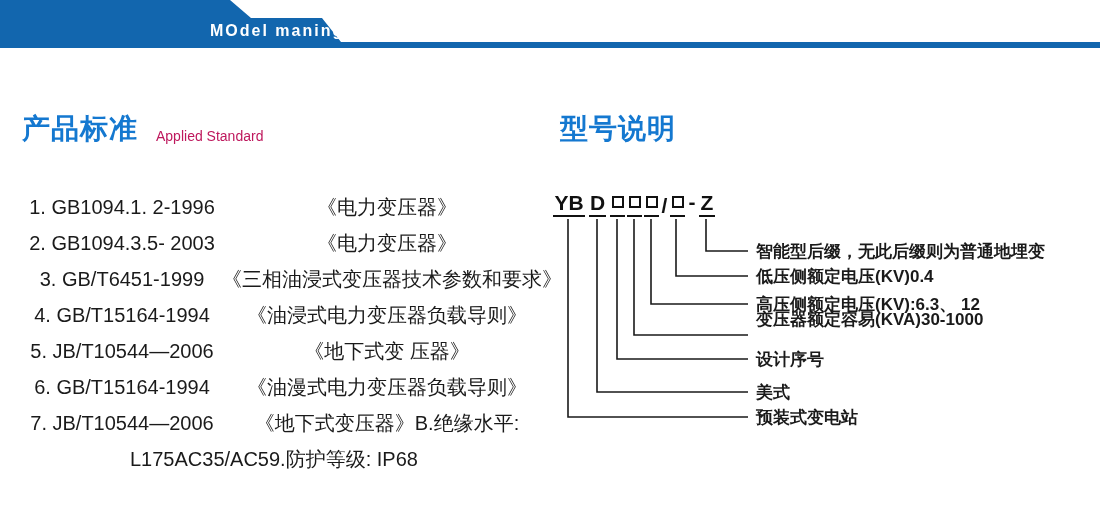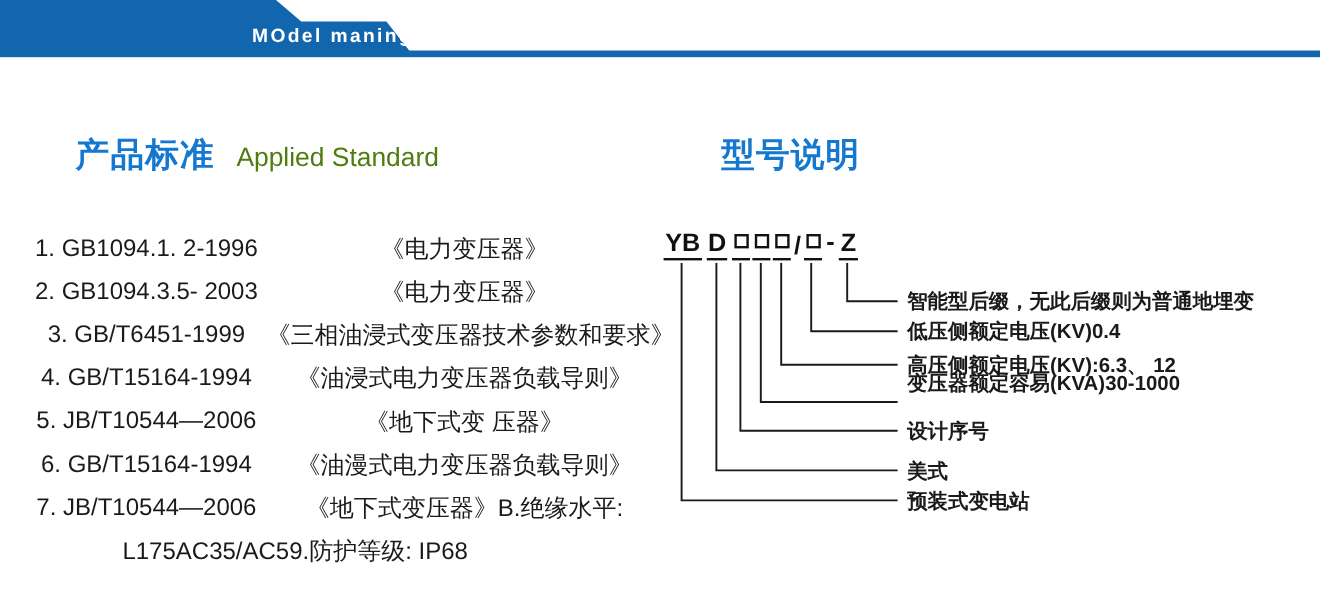--- a/index.html
+++ b/index.html
@@ -48,25 +48,24 @@
     display: flex;
     align-items: flex-end;
     gap: 18px;
     white-space: nowrap;
   }
   .sec-title .zh {
     font-size: 28px;
     font-weight: 700;
     color: #1478d0;
     letter-spacing: 1px;
-    margin-left: 41px;
   }
   .sec-title .en {
-    font-size: 22px;
-    color: #4d7c0f;
+    font-size: 14px;
+    color: #be185d;
     padding-bottom: 4px;
   }
   .sec-standards { left: 22px; top: 110px; }
   .sec-model     { left: 560px; top: 110px; }
 
   
   .std-list {
     position: absolute;
     left: 22px; top: 189px;
     width: 530px;
@@ -75,21 +74,21 @@
   }
   .std-row {
     display: flex;
     height: 36px;
     align-items: center;
     white-space: nowrap;
     text-align: center;
   }
   .std-code { width: 200px; flex: 0 0 200px; }
   .std-title { flex: 1; }
-  .std-cont { margin-left: 80px; }
+  .std-cont { margin-left: 108px; }
 
   
   .code-row { position: absolute; top: 193px; left: 0; height: 24px; }
   .seg {
     position: absolute;
     bottom: 0;
     text-align: center;
     font-size: 21px;
     font-weight: 700;
     color: #111111;

